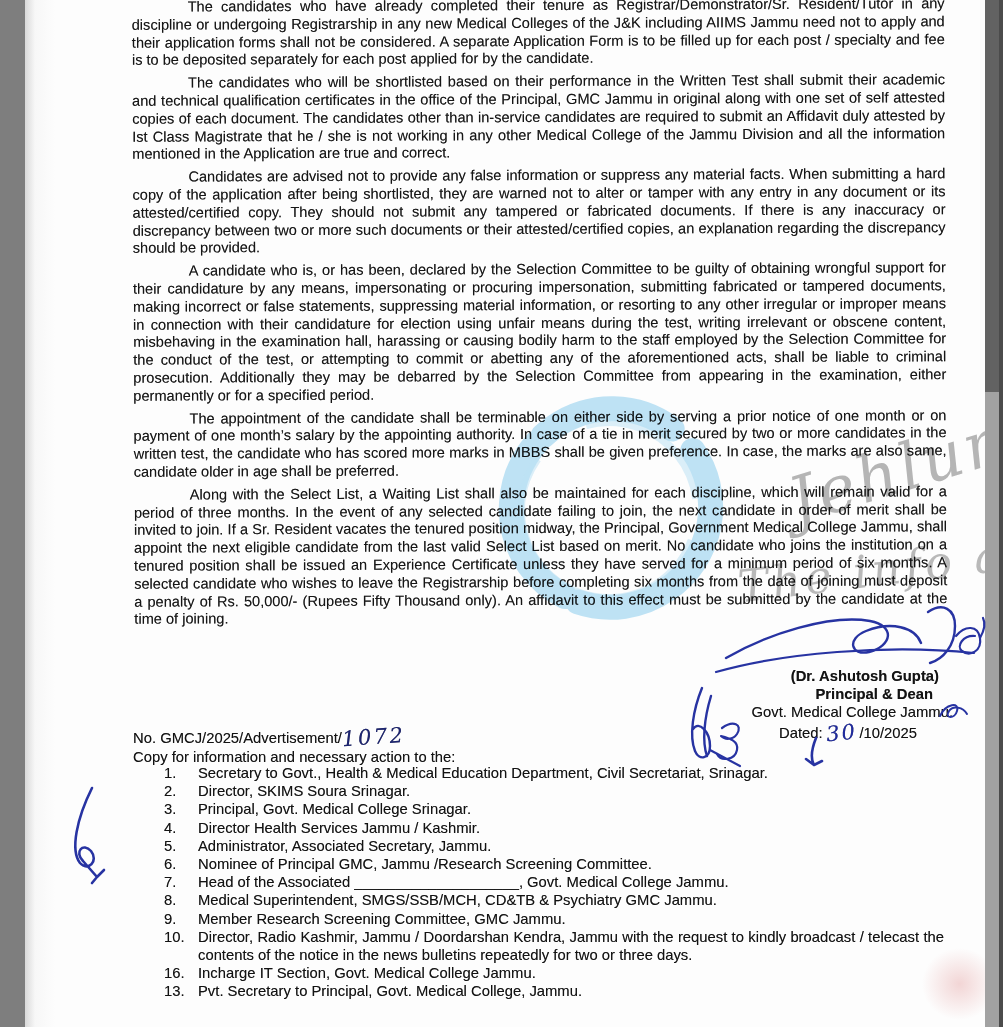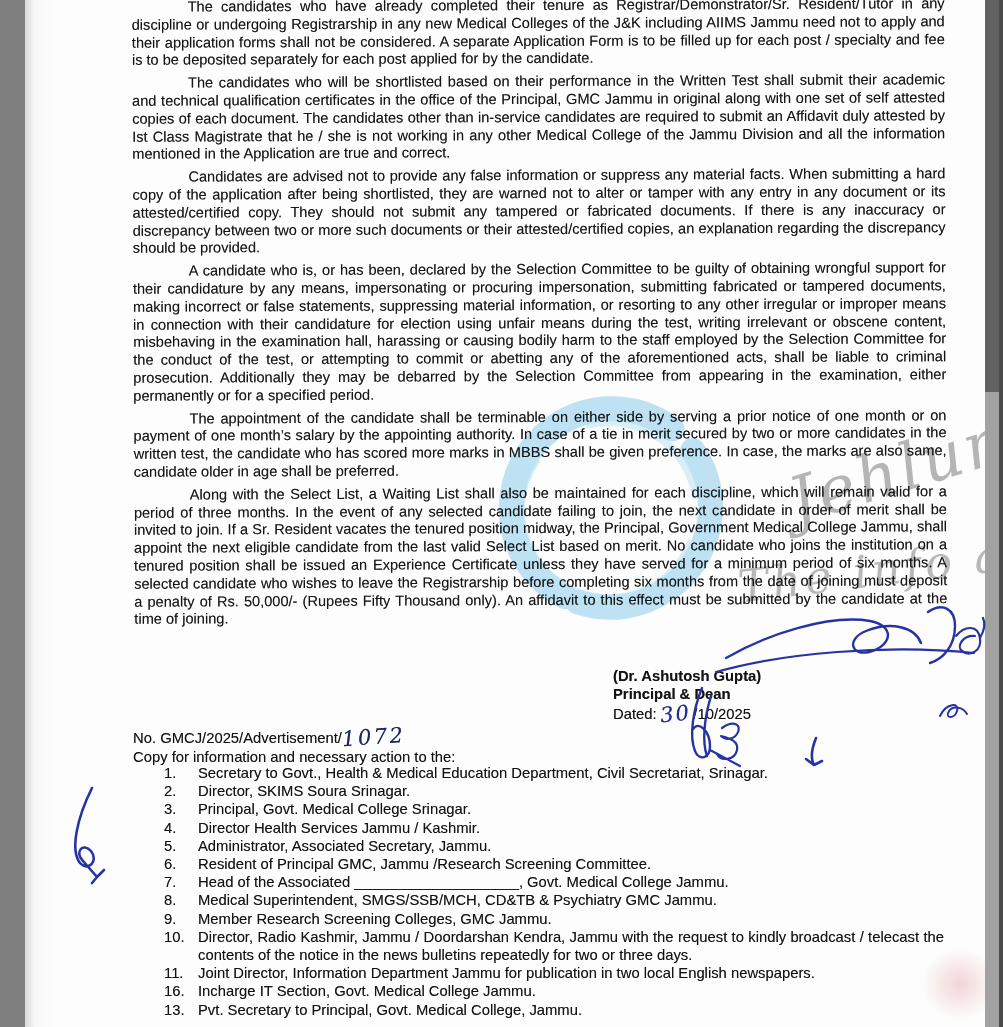--- a/index.html
+++ b/index.html
@@ -24,21 +24,21 @@
     position:absolute;left:133px;top:-3px;width:813px;
     transform:rotate(-0.25deg);
     color:#161616;font-size:14.6px;line-height:17.8px;text-align:justify;
     text-shadow:0 0 .4px rgba(0,0,0,.45);
     z-index:2;
   }
   .content p{margin:0 0 5px 0;text-indent:56px;}
 
   
   .sig{
-    position:absolute;right:50px;top:667px;width:340px;
+    position:absolute;right:50px;top:667px;width:340px;text-align:right;
     font-size:14.8px;line-height:18.2px;color:#131313;z-index:2;
     text-shadow:0 0 .4px rgba(0,0,0,.45);
   }
   .sig .name{font-weight:bold;padding-right:14px;}
   .sig .title{padding-right:20px;font-weight:bold;}
   .sig .date{padding-right:36px;position:relative;}
   .hw{color:#1f2a9e;font-family:"DejaVu Serif",serif;font-style:italic;}
   .hw.day{display:inline-block;font-size:21px;letter-spacing:2px;transform:rotate(-6deg) translateY(2px);padding:0 3px;}
 
   
@@ -82,20 +82,21 @@
   <p>The candidates who will be shortlisted based on their performance in the Written Test shall submit their academic and technical qualification certificates in the office of the Principal, GMC Jammu in original along with one set of self attested copies of each document. The candidates other than in-service candidates are required to submit an Affidavit duly attested by Ist Class Magistrate that he / she is not working in any other Medical College of the Jammu Division and all the information mentioned in the Application are true and correct.</p>
   <p>Candidates are advised not to provide any false information or suppress any material facts. When submitting a hard copy of the application after being shortlisted, they are warned not to alter or tamper with any entry in any document or its attested/certified copy. They should not submit any tampered or fabricated documents. If there is any inaccuracy or discrepancy between two or more such documents or their attested/certified copies, an explanation regarding the discrepancy should be provided.</p>
   <p>A candidate who is, or has been, declared by the Selection Committee to be guilty of obtaining wrongful support for their candidature by any means, impersonating or procuring impersonation, submitting fabricated or tampered documents, making incorrect or false statements, suppressing material information, or resorting to any other irregular or improper means in connection with their candidature for election using unfair means during the test, writing irrelevant or obscene content, misbehaving in the examination hall, harassing or causing bodily harm to the staff employed by the Selection Committee for the conduct of the test, or attempting to commit or abetting any of the aforementioned acts, shall be liable to criminal prosecution. Additionally they may be debarred by the Selection Committee from appearing in the examination, either permanently or for a specified period.</p>
   <p>The appointment of the candidate shall be terminable on either side by serving a prior notice of one month or on payment of one month’s salary by the appointing authority. In case of a tie in merit secured by two or more candidates in the written test, the candidate who has scored more marks in MBBS shall be given preference. In case, the marks are also same, candidate older in age shall be preferred.</p>
   <p>Along with the Select List, a Waiting List shall also be maintained for each discipline, which will remain valid for a period of three months. In the event of any selected candidate failing to join, the next candidate in order of merit shall be invited to join. If a Sr. Resident vacates the tenured position midway, the Principal, Government Medical College Jammu, shall appoint the next eligible candidate from the last valid Select List based on merit. No candidate who joins the institution on a tenured position shall be issued an Experience Certificate unless they have served for a minimum period of six months. A selected candidate who wishes to leave the Registrarship before completing six months from the date of joining must deposit a penalty of Rs. 50,000/- (Rupees Fifty Thousand only). An affidavit to this effect must be submitted by the candidate at the time of joining.</p>
 </div>
 
 <div class="sig">
   <div class="name">(Dr. Ashutosh Gupta)</div>
   <div class="title">Principal &amp; Dean</div>
+  <div class="org">Govt. Medical College Jammu.</div>
   <div class="date"><span>Dated:</span><span class="hw day">30</span><span>/10/2025</span></div>
 </div>
 
 <div class="ref">
   <div><span>No. GMCJ/2025/Advertisement/</span><span class="hw refno">1072</span></div>
   <div>Copy for information and necessary action to the:</div>
 </div>
 
 <div class="list">
   <div class="li">
@@ -113,41 +114,37 @@
   <div class="li">
       <span class="num">4.</span>
       <span class="txt">Director Health Services Jammu / Kashmir.</span>
     </div>
   <div class="li">
       <span class="num">5.</span>
       <span class="txt">Administrator, Associated Secretary, Jammu.</span>
     </div>
   <div class="li">
       <span class="num">6.</span>
-      <span class="txt">Resident of Principal GMC, Jammu /Research Screening Committee.</span>
+      <span class="txt">Nominee of Principal GMC, Jammu /Research Screening Committee.</span>
     </div>
   <div class="li">
       <span class="num">7.</span>
       <span class="txt">Head of the Associated ____________________, Govt. Medical College Jammu.</span>
     </div>
   <div class="li">
       <span class="num">8.</span>
       <span class="txt">Medical Superintendent, SMGS/SSB/MCH, CD&amp;TB &amp; Psychiatry GMC Jammu.</span>
     </div>
   <div class="li">
       <span class="num">9.</span>
-      <span class="txt">Member Research Screening Colleges, GMC Jammu.</span>
+      <span class="txt">Member Research Screening Committee, GMC Jammu.</span>
     </div>
   <div class="li">
       <span class="num">10.</span>
       <span class="txt">Director, Radio Kashmir, Jammu / Doordarshan Kendra, Jammu with the request to kindly broadcast / telecast the contents of the notice in the news bulletins repeatedly for two or three days.</span>
-    </div>
-  <div class="li">
-      <span class="num">11.</span>
-      <span class="txt">Joint Director, Information Department Jammu for publication in two local English newspapers.</span>
     </div>
   <div class="li">
       <span class="num">16.</span>
       <span class="txt">Incharge IT Section, Govt. Medical College Jammu.</span>
     </div>
   <div class="li">
       <span class="num">13.</span>
       <span class="txt">Pvt. Secretary to Principal, Govt. Medical College, Jammu.</span>
     </div>
 </div>

